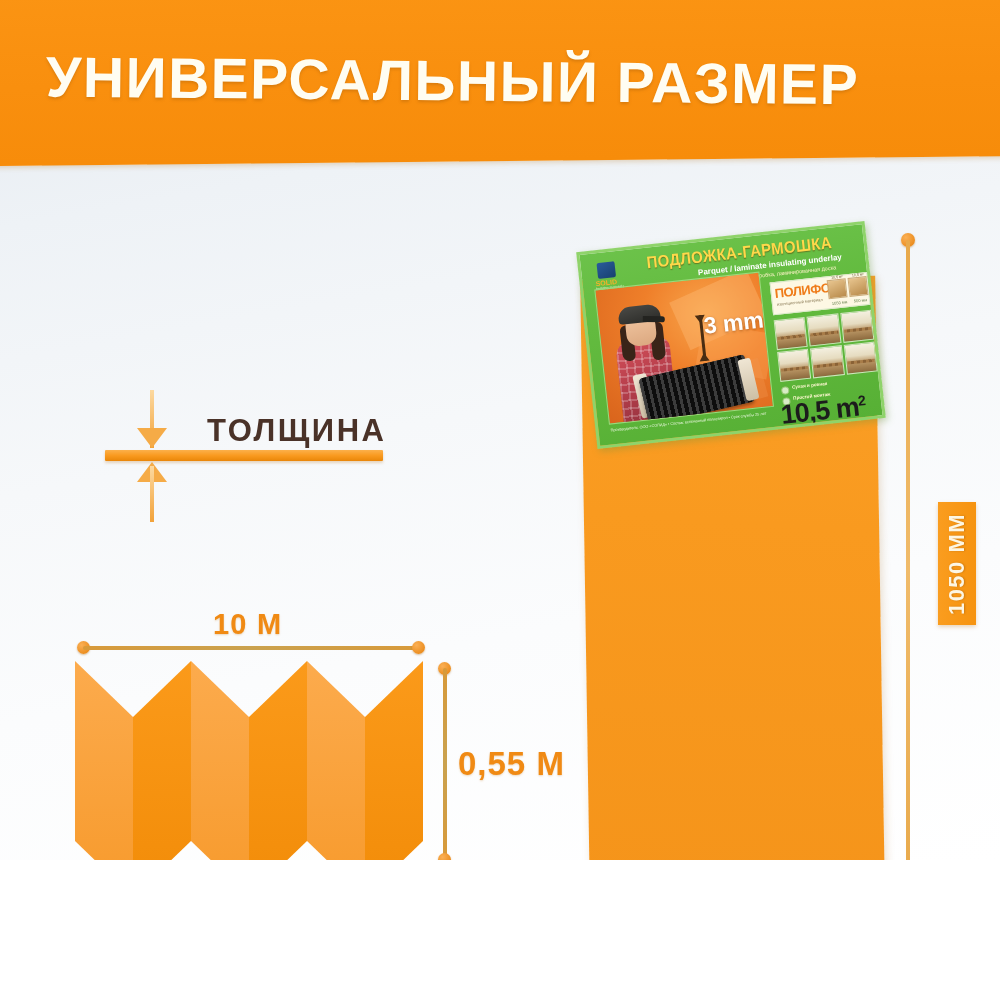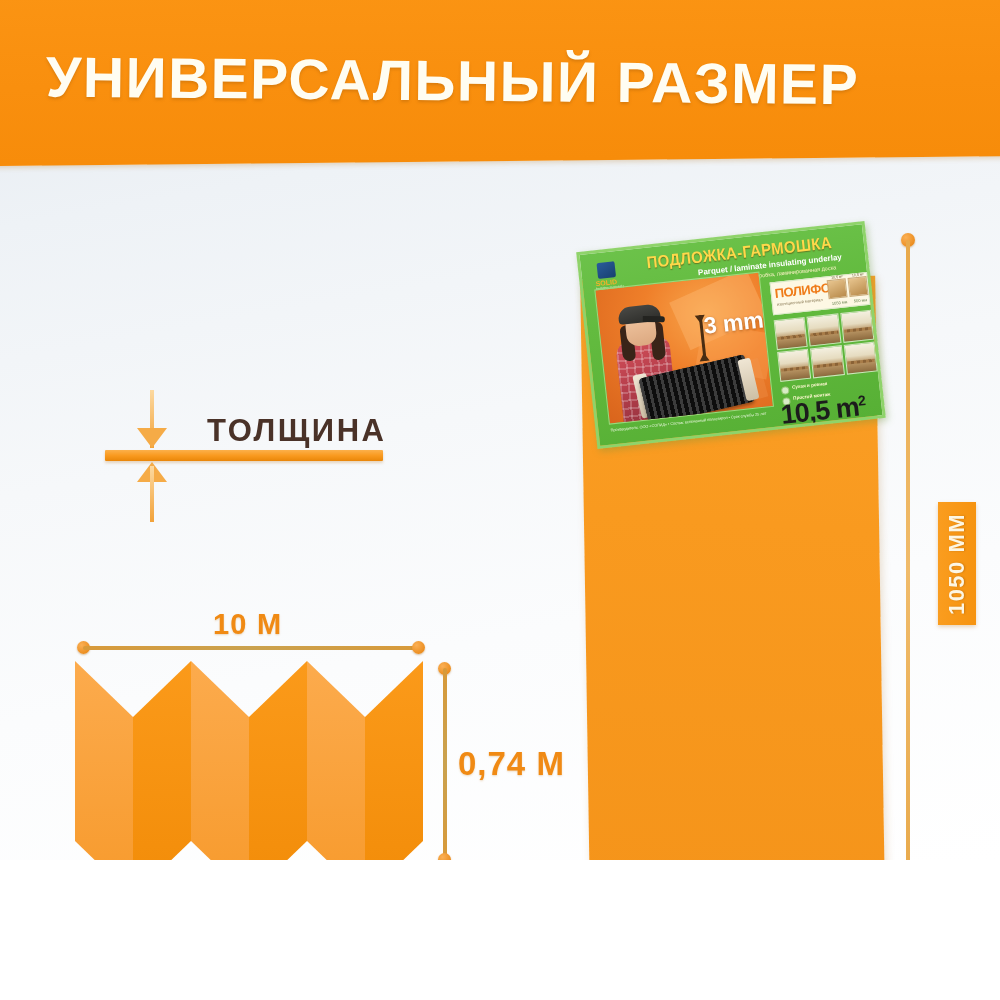--- a/index.html
+++ b/index.html
@@ -525,21 +525,21 @@
 
         <polygon points="232,6 290,62 290,242 232,186" fill="url(#gl)"></polygon>
 
         <polygon points="290,62 348,6 348,186 290,242" fill="url(#gd)"></polygon>
       </svg>
     </div>
 
     <div id="wid-dot-t"></div>
     <div id="wid-line"></div>
     <div id="wid-dot-b"></div>
-    <div id="wid-label">0,74 М</div>
+    <div id="wid-label">0,55 М</div>
   </div>
 
   <div id="product-group">
 
     <div id="product-panel"></div>
 
     <div id="product-label">
       <div id="label-title">ПОДЛОЖКА-ГАРМОШКА</div>
       <div id="label-sub">Parquet / laminate insulating underlay</div>
       <div id="label-sub2">Подложка плиточная пробка, ламинированная доска</div>

